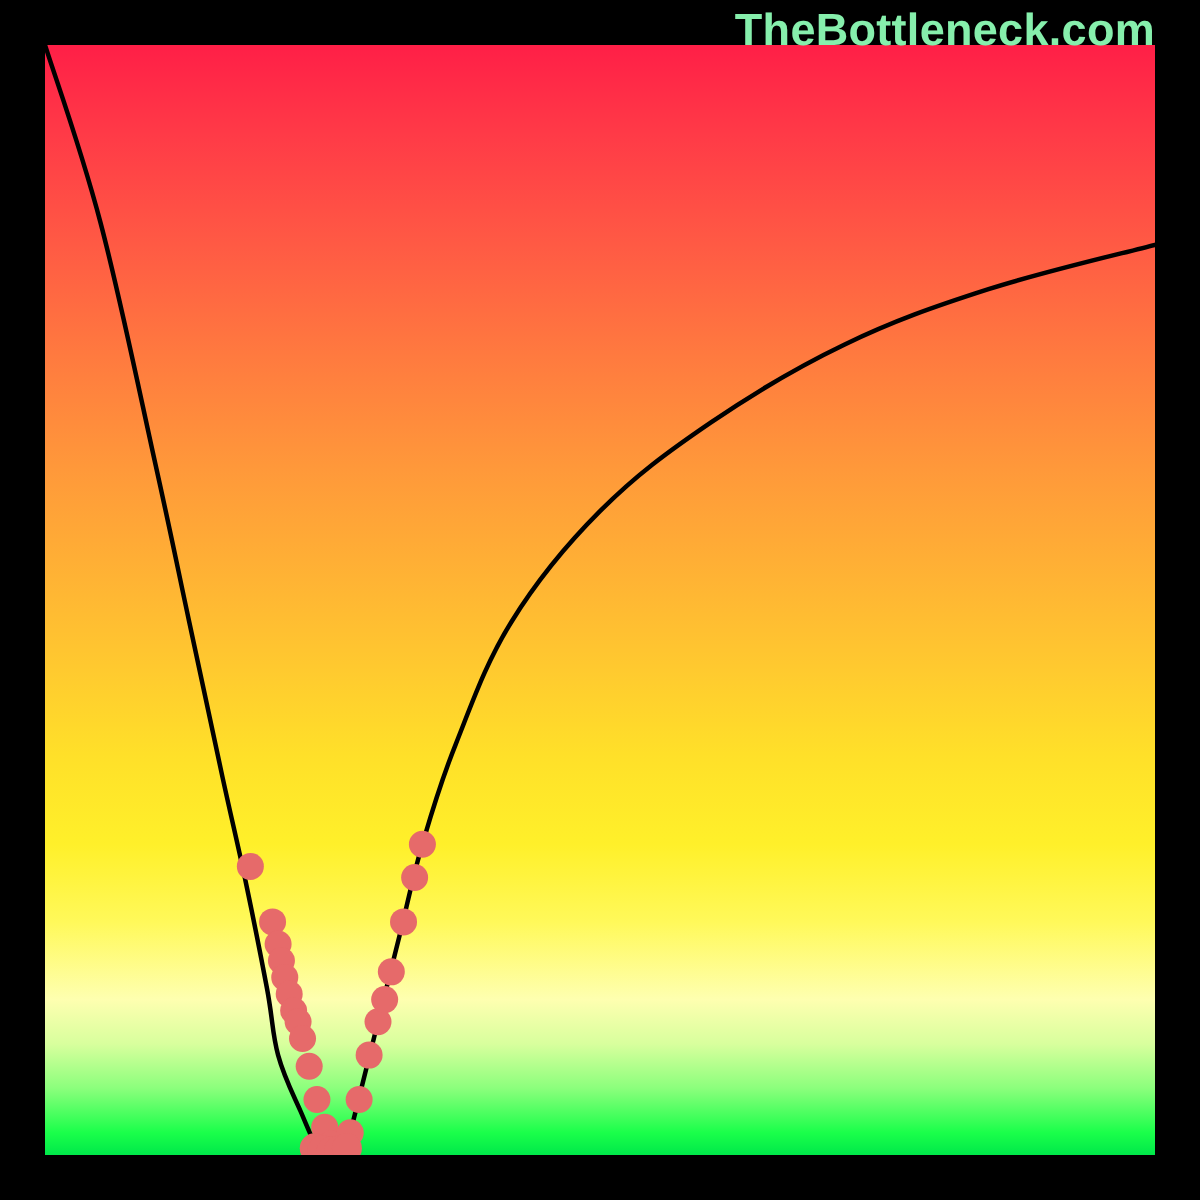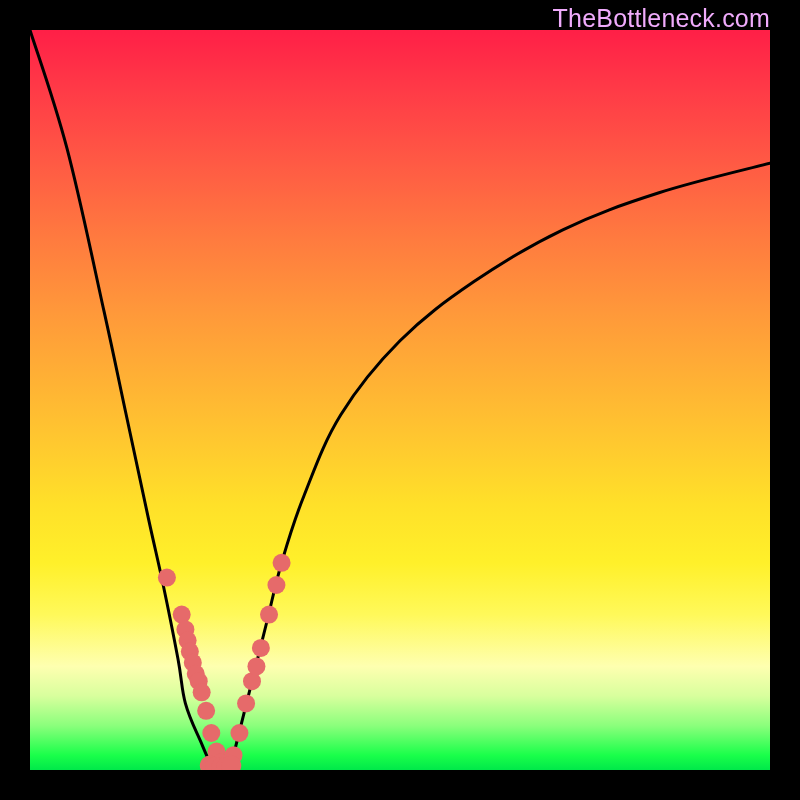--- a/index.html
+++ b/index.html
@@ -40,23 +40,23 @@
       #d8ff9d 90%,
       #8bff7c 94%,
       #1aff4a 98%,
       #00e84a 100%
     );
   }
   .watermark {
     position: absolute;
     top: 4px;
     right: 30px;
-    color: #f0abfc;
-    font-size: 25px;
-    font-weight: normal;
+    color: #86efac;
+    font-size: 30px;
+    font-weight: bold;
     letter-spacing: 0.2px;
     user-select: none;
   }
   svg.curves {
     position: absolute;
     inset: 0;
     width: 100%;
     height: 100%;
   }
 </style>

